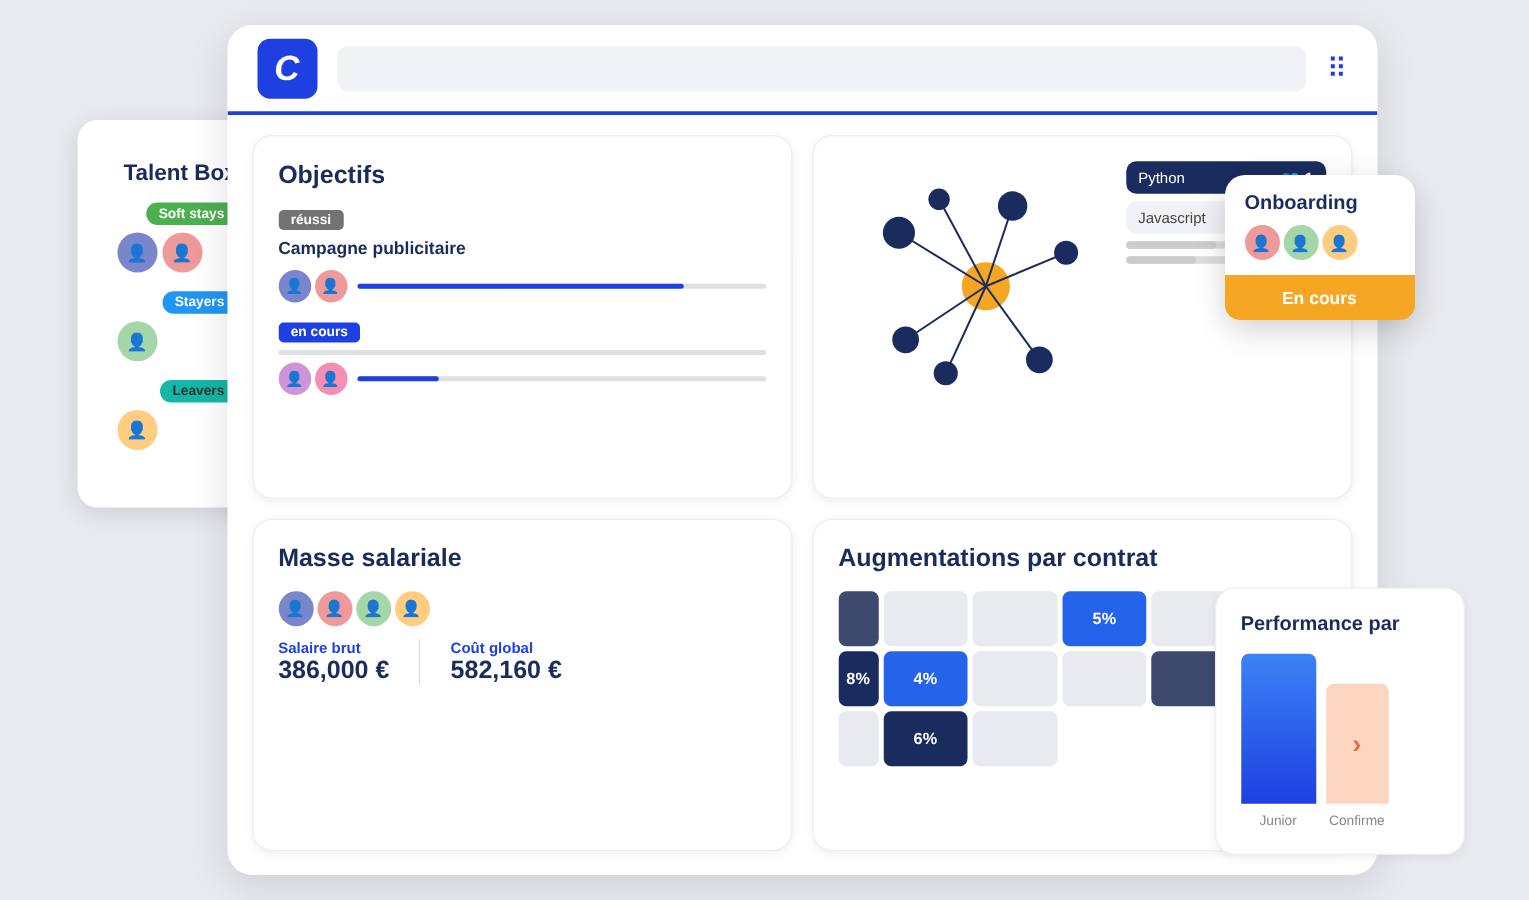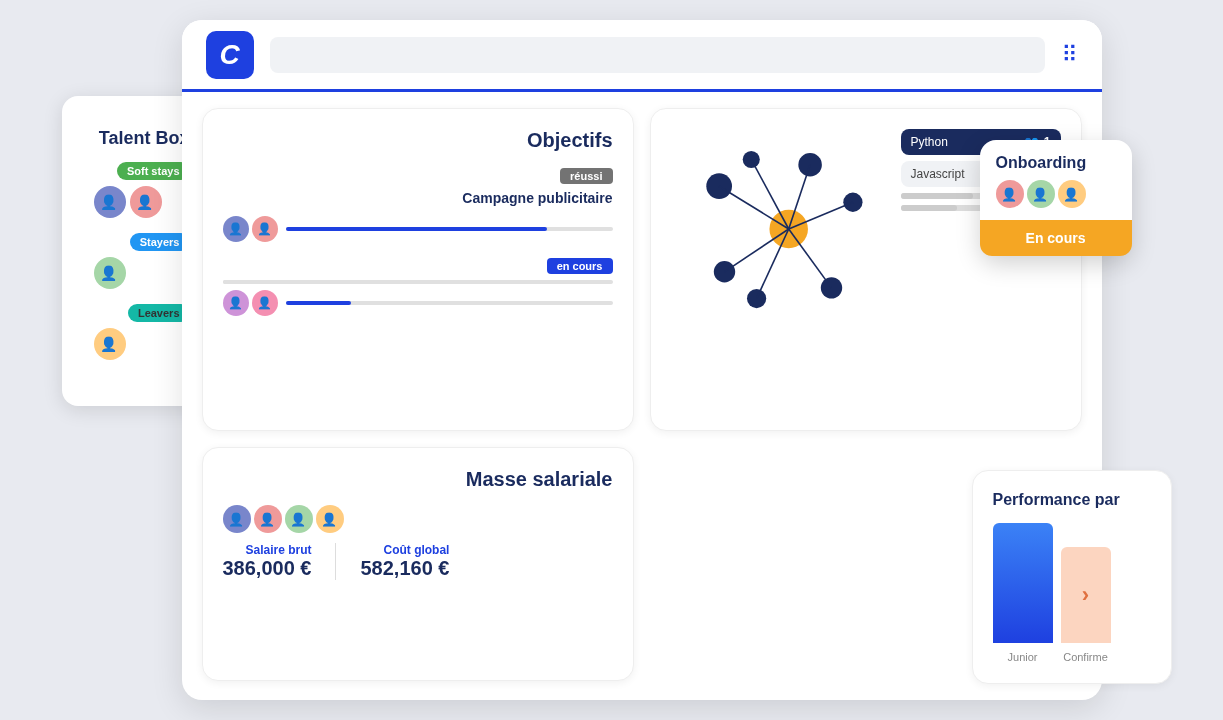--- a/index.html
+++ b/index.html
@@ -132,21 +132,20 @@
       height: calc(100% - 75px);
       overflow: hidden;
     }
 
     .card {
       background: white;
       border-radius: 16px;
       border: 1px solid #eee;
       padding: 20px;
       box-shadow: 0 2px 8px rgba(0,0,0,0.06);
-      text-align: right;
     }
 
     .card-title {
       font-size: 20px;
       font-weight: 800;
       color: #1a2b5e;
       margin-bottom: 14px;
     }
 
     
@@ -475,20 +474,43 @@
             <div class="masse-value">386,000 €</div>
           </div>
           <div class="masse-divider"></div>
           <div class="masse-col">
             <div class="masse-label">Coût global</div>
             <div class="masse-value">582,160 €</div>
           </div>
         </div>
       </div>
 
+      <div class="card augmentations-card">
+        <div class="card-title">Augmentations par contrat</div>
+        <div class="aug-grid">
+
+          <div class="aug-cell aug-row-label"></div>
+          <div class="aug-cell aug-empty"></div>
+          <div class="aug-cell aug-empty"></div>
+          <div class="aug-cell aug-medium">5%</div>
+          <div class="aug-cell aug-empty"></div>
+
+          <div class="aug-cell aug-row-label"></div>
+          <div class="aug-cell aug-dark">8%</div>
+          <div class="aug-cell aug-medium">4%</div>
+          <div class="aug-cell aug-empty"></div>
+          <div class="aug-cell aug-empty"></div>
+
+          <div class="aug-cell aug-row-label"></div>
+          <div class="aug-cell aug-empty"></div>
+          <div class="aug-cell aug-empty"></div>
+          <div class="aug-cell aug-dark">6%</div>
+          <div class="aug-cell aug-empty"></div>
+        </div>
+      </div>
 
     </div>
   </div>
 
   <div class="performance-card">
     <div class="card-title" style="font-size:16px;">Performance par</div>
     <div class="perf-bars">
       <div class="perf-bar-blue"></div>
       <div class="perf-bar-next">›</div>
     </div>

